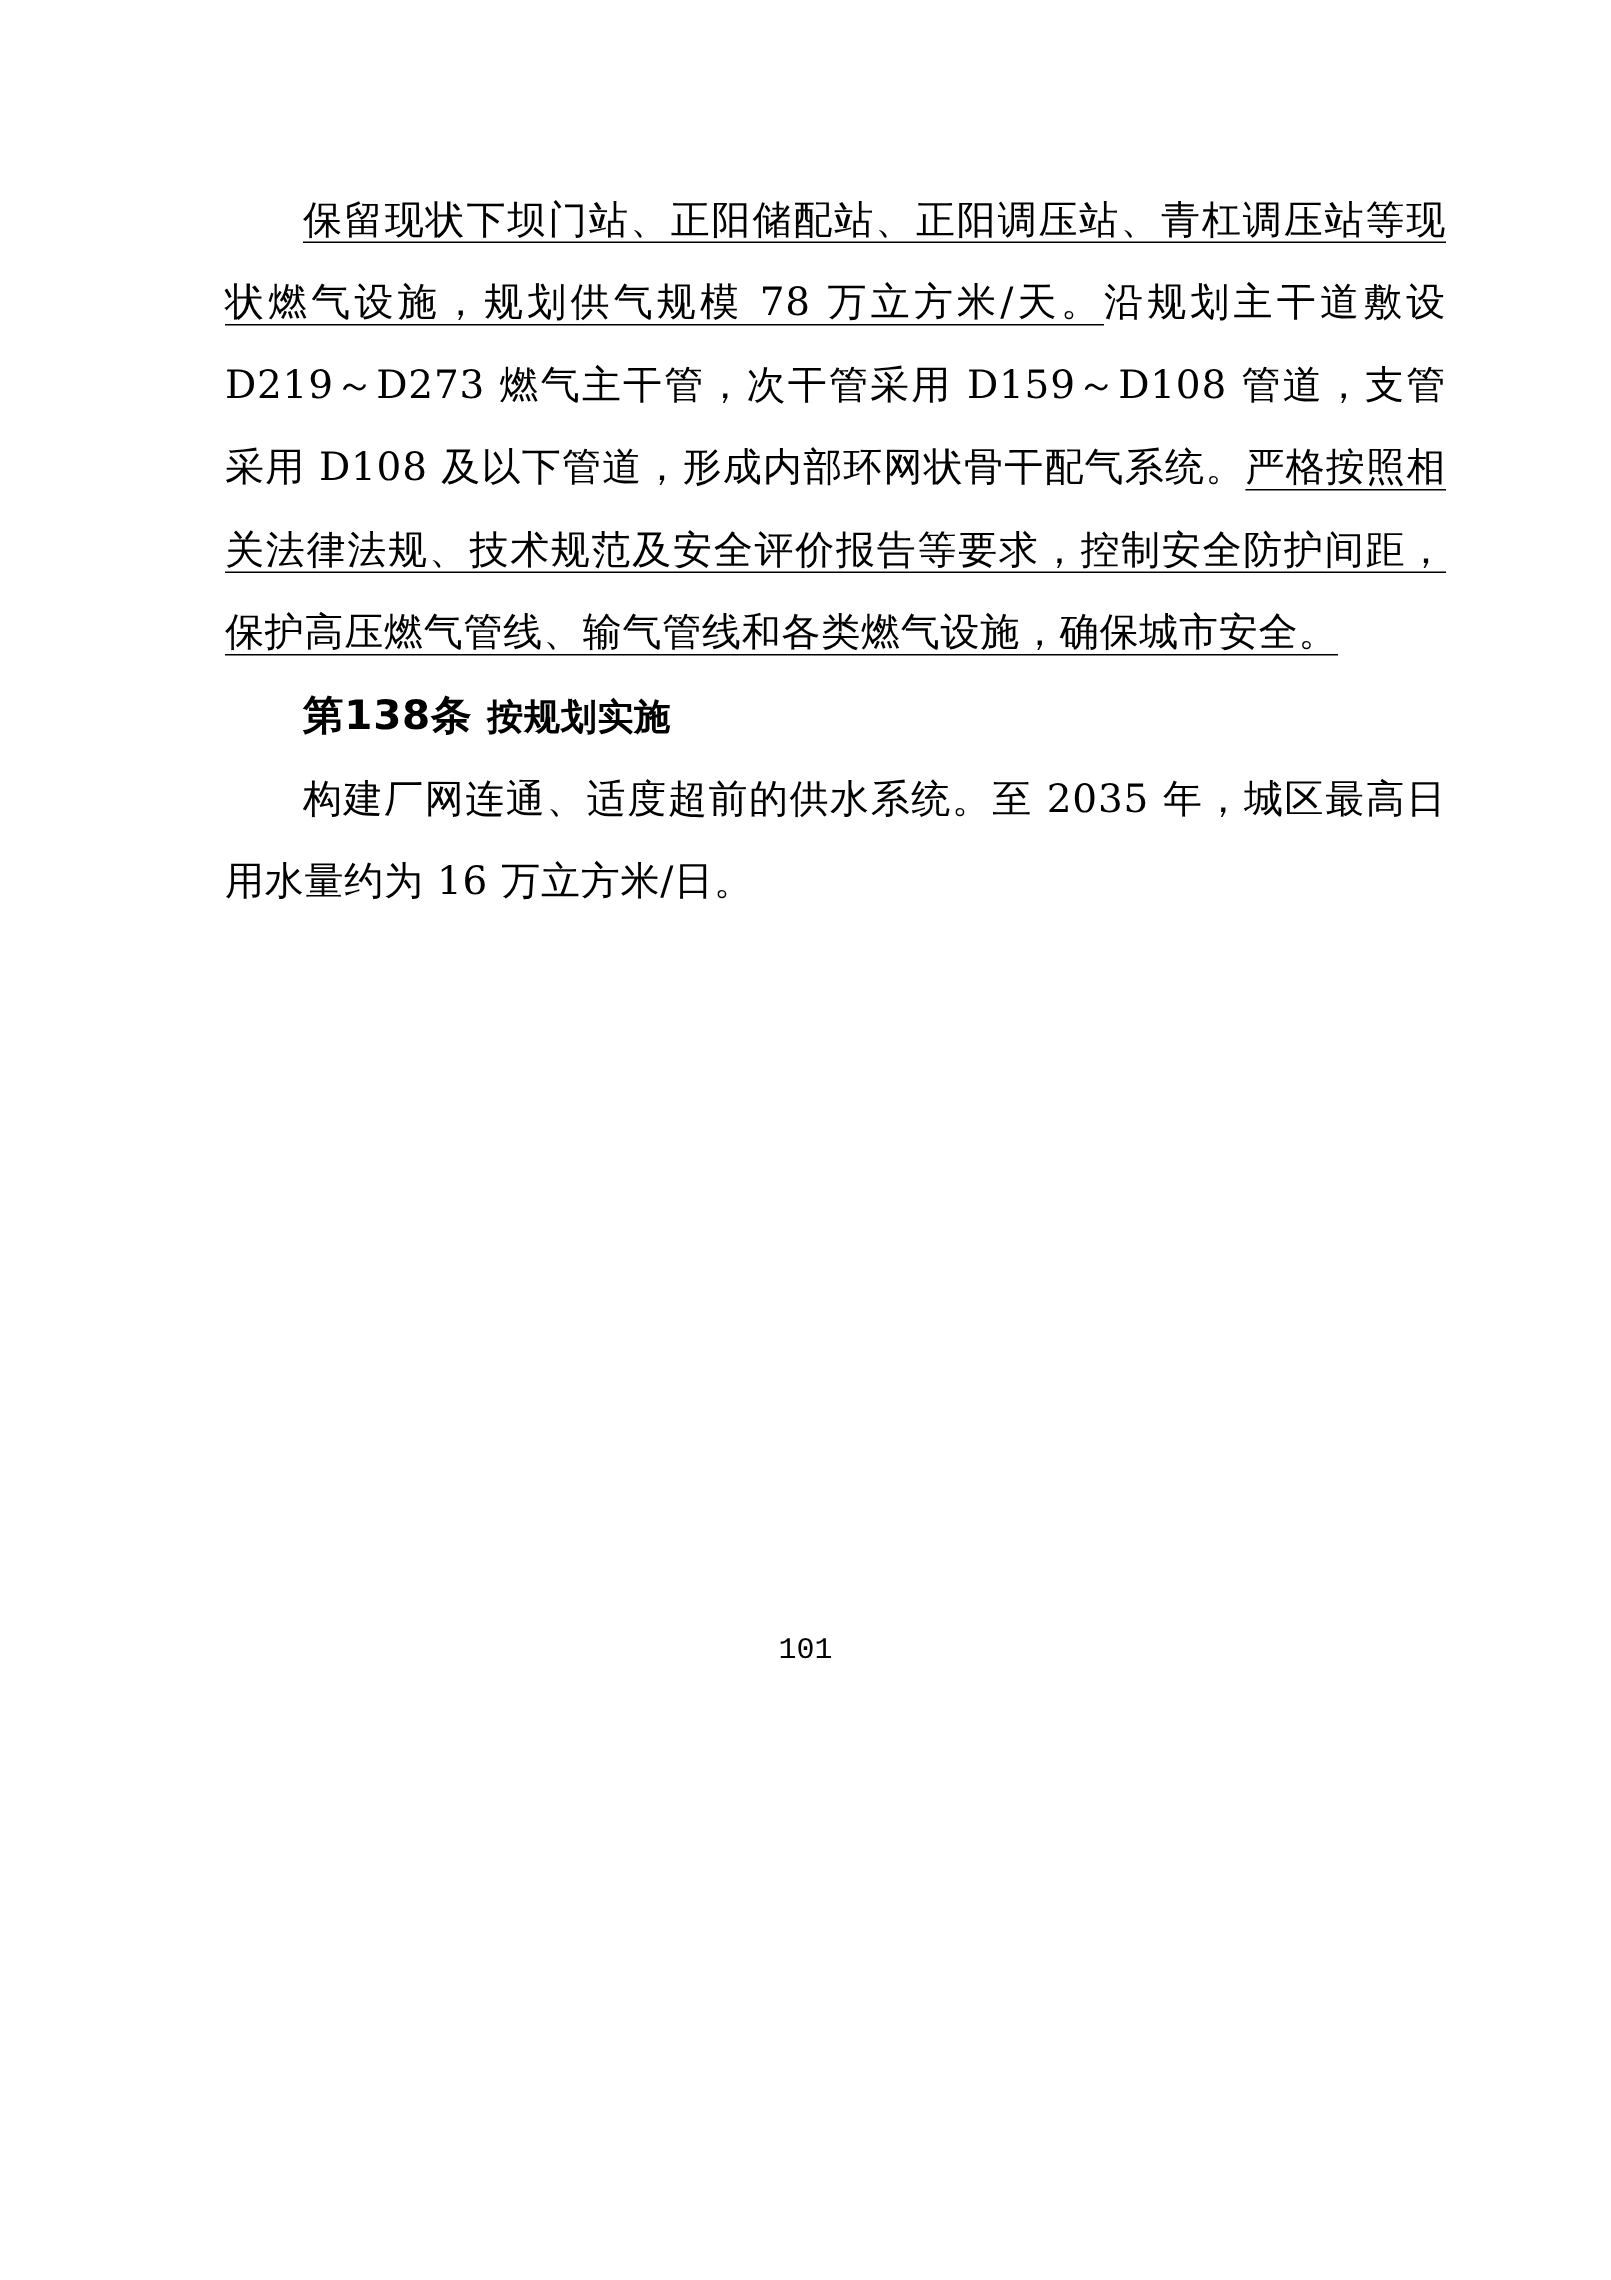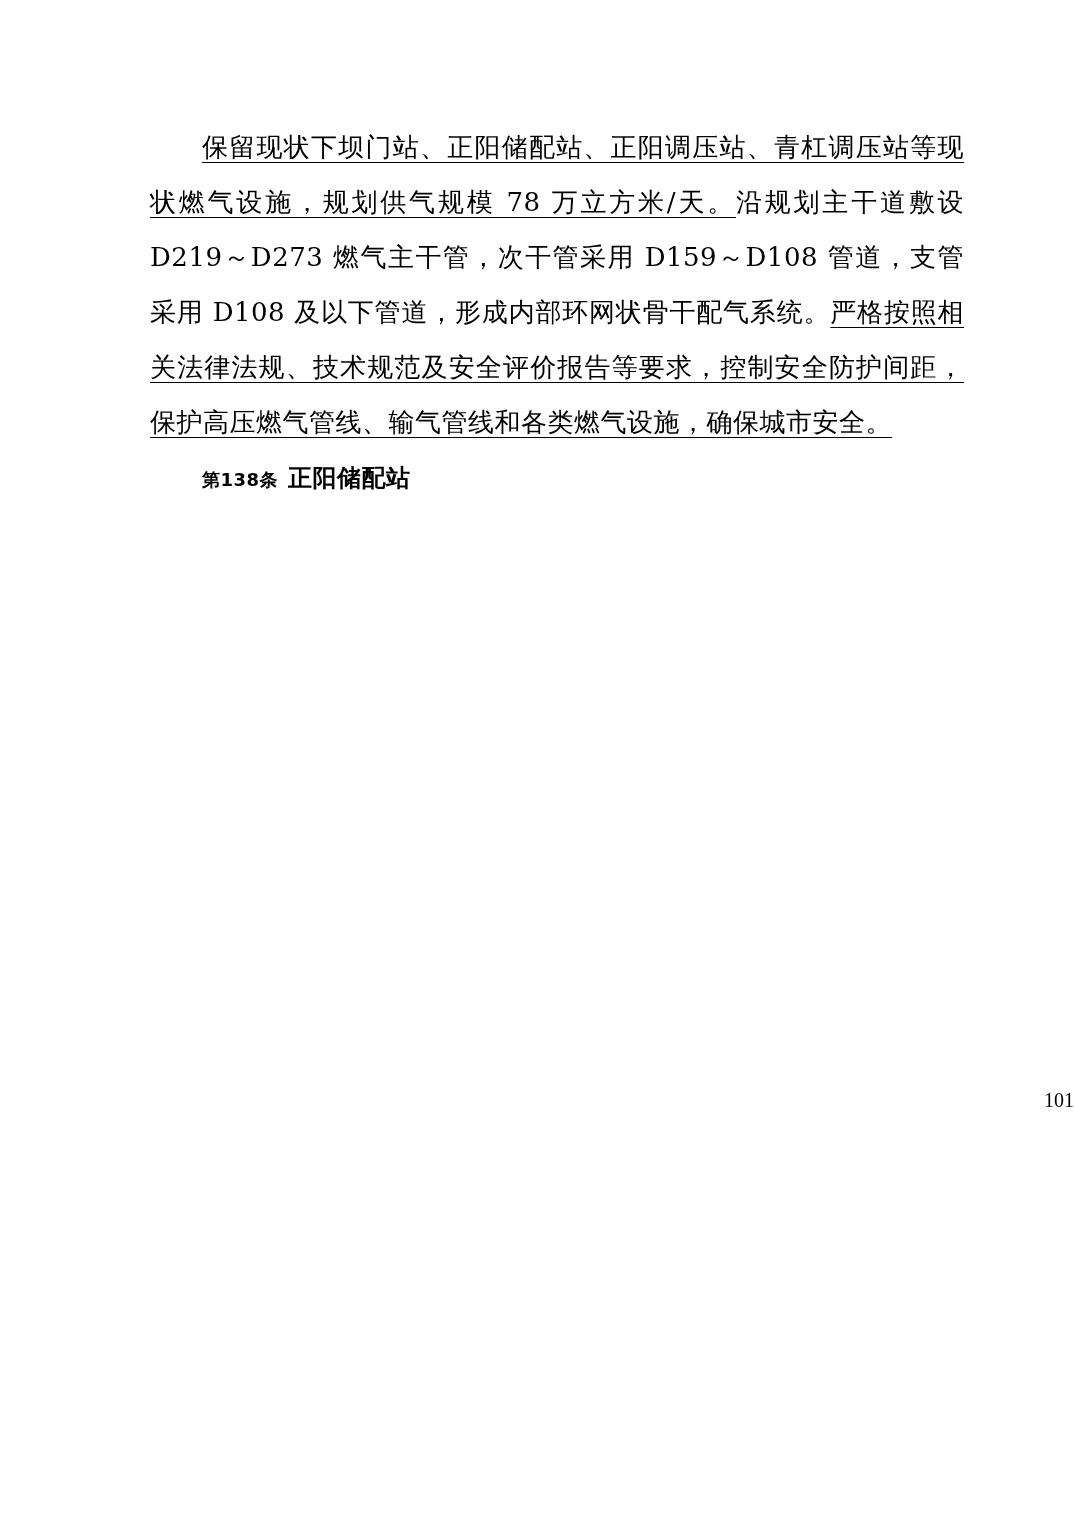--- a/index.html
+++ b/index.html
@@ -38,49 +38,50 @@
   .heading {
     font-size: 26px;
     line-height: 55px;
     margin: 0;
     text-indent: 2em;
     font-weight: normal;
   }
   .heading .h-num {
     font-family: "DejaVu Sans", "Liberation Sans", sans-serif;
     font-weight: bold;
-    font-size: 18px;
+    font-size: 27px;
   }
   .heading .h-label {
     font-family: "DejaVu Sans", "Liberation Sans", sans-serif;
     font-size: 24px;
     font-weight: bold;
     margin-left: 10px;
   }
   .page-number {
     position: absolute;
     left: 0;
     right: 0;
     bottom: 96px;
-    text-align: right;
+    text-align: center;
     font-size: 20px;
-    font-family: Liberation Serif, serif;
+    font-family: Liberation Mono, monospace;
   }
 </style>
 </head>
 <body>
 
 <div class="page">
 
   <div class="body-text">
 
     <p class="indent"><span class="underline">保留现状下坝门站、正阳储配站、正阳调压站、青杠调压站等现状燃气设施，规划供气规模 78 万立方米/天。</span><span>沿规划主干道敷设 D219～D273 燃气主干管，次干管采用 D159～D108 管道，支管采用 D108 及以下管道，形成内部环网状骨干配气系统。</span><span class="underline">严格按照相关法律法规、技术规范及安全评价报告等要求，控制安全防护间距，保护高压燃气管线、输气管线和各类燃气设施，确保城市安全。</span></p>
 
-    <h2 class="heading"><span class="h-num">第138条</span><span class="h-label">正阳储配站</span></h2>
+    <h2 class="heading"><span class="h-num">第138条</span><span class="h-label">按规划实施</span></h2>
 
+    <p class="indent">构建厂网连通、适度超前的供水系统。至 2035 年，城区最高日用水量约为 16 万立方米/日。</p>
 
 
 
   </div>
 
   <div class="page-number">101</div>
 
 </div>
 
 </body></html>

